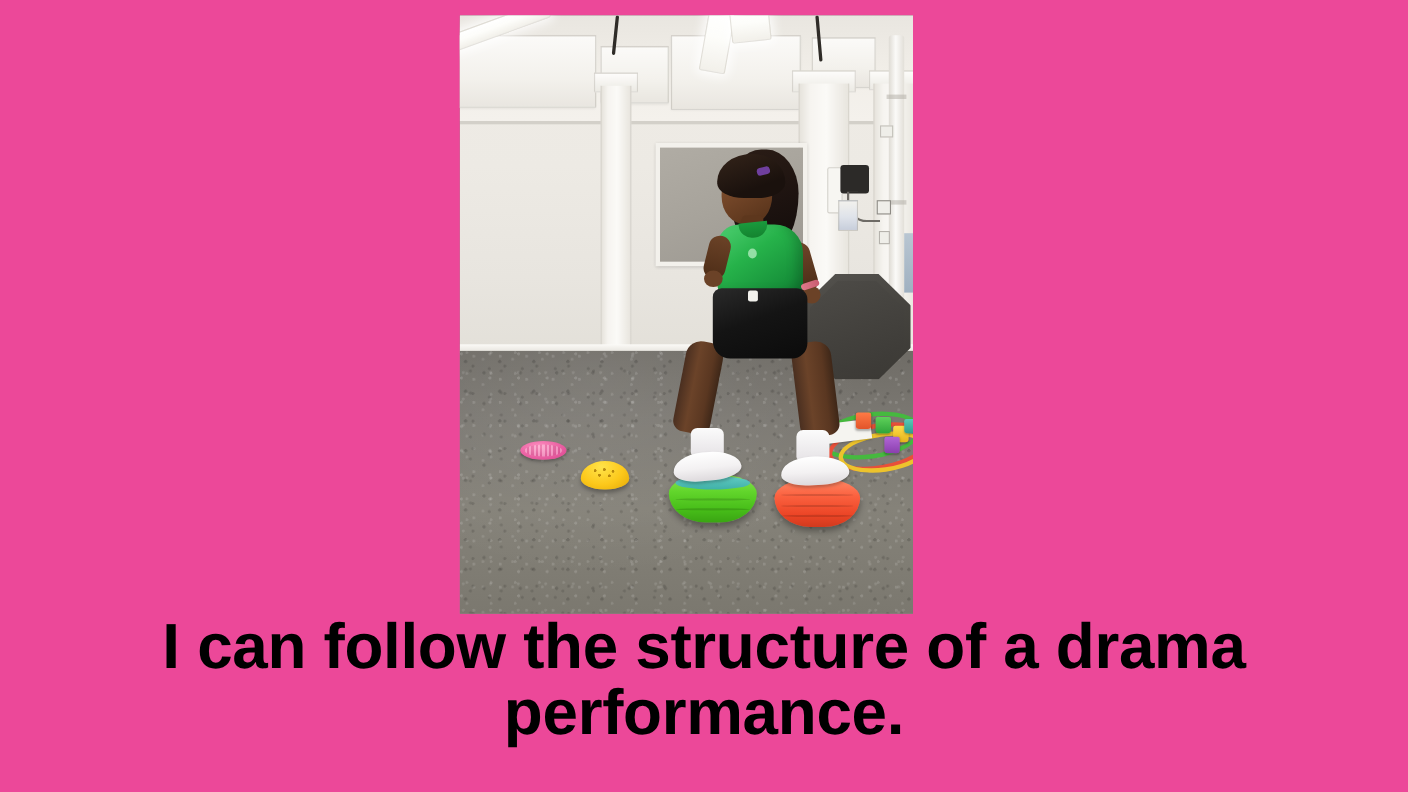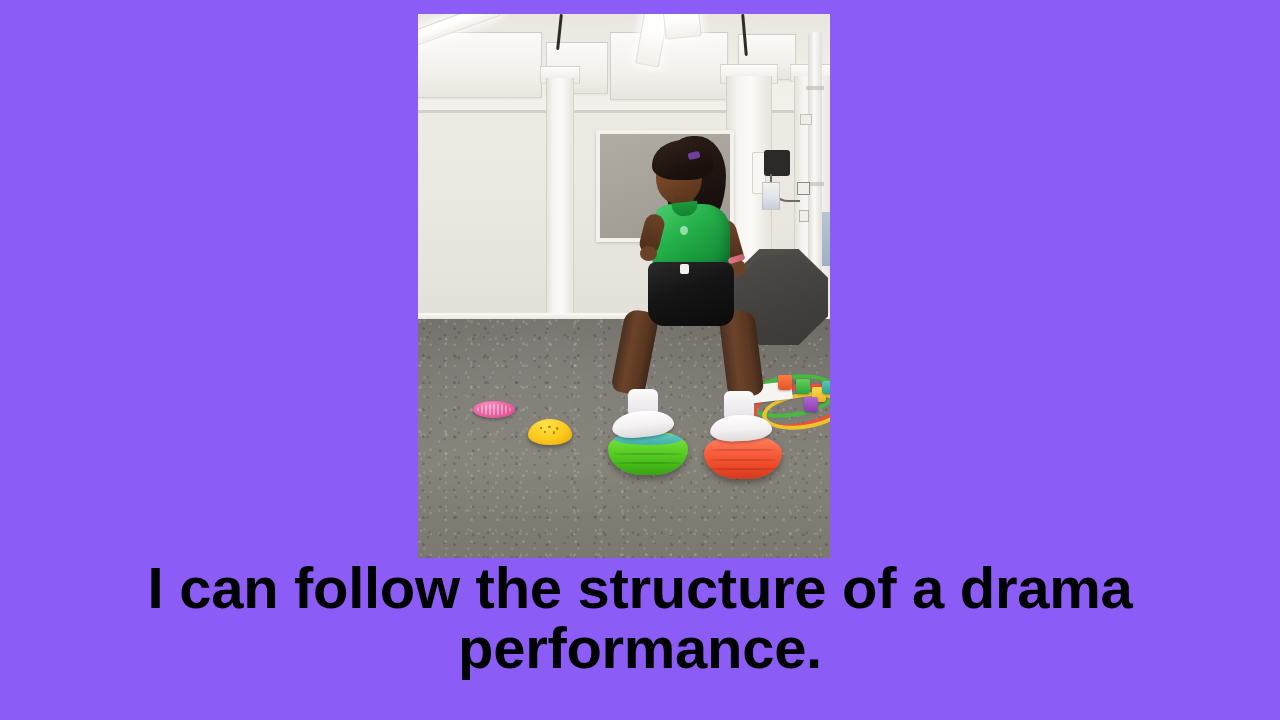--- a/index.html
+++ b/index.html
@@ -10,21 +10,21 @@
   body {
     width: 1280px;
     height: 720px;
     overflow: hidden;
     font-family: "Liberation Sans", sans-serif;
   }
   .slide {
     position: relative;
     width: 1280px;
     height: 720px;
-    background: #8b5cf6;
+    background: #ec4899;
   }
 
   
   .photo {
     position: absolute;
     left: 418px;
     top: 14px;
     width: 412px;
     height: 544px;
     overflow: hidden;

